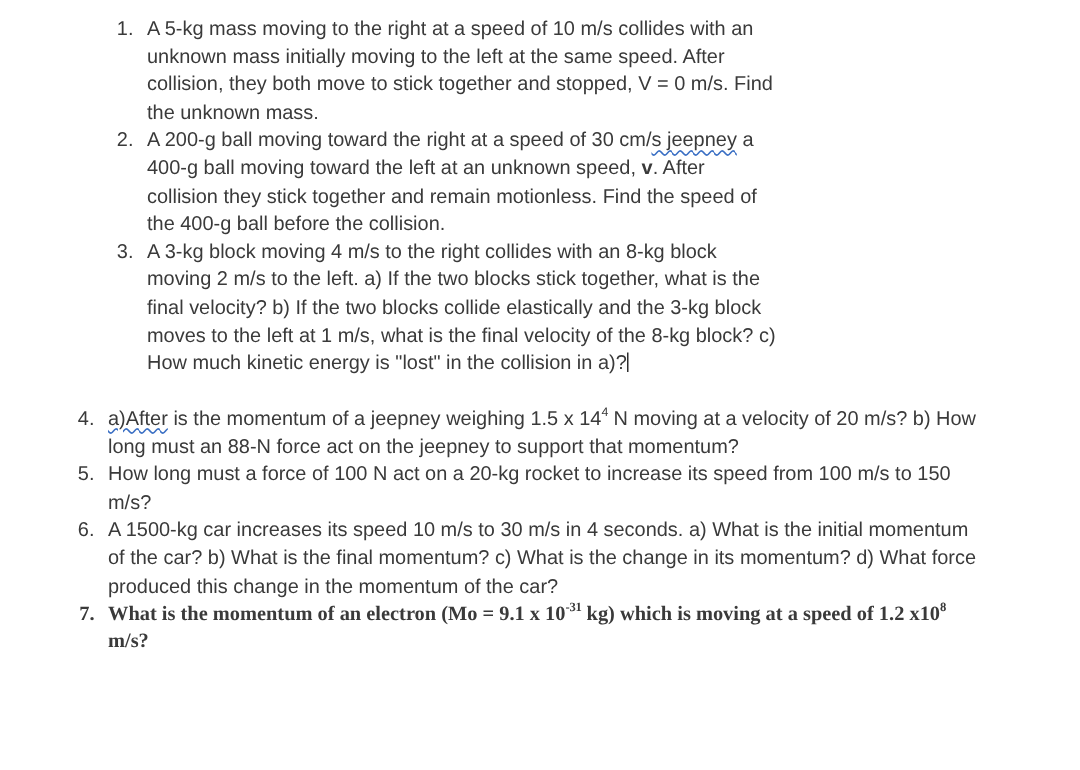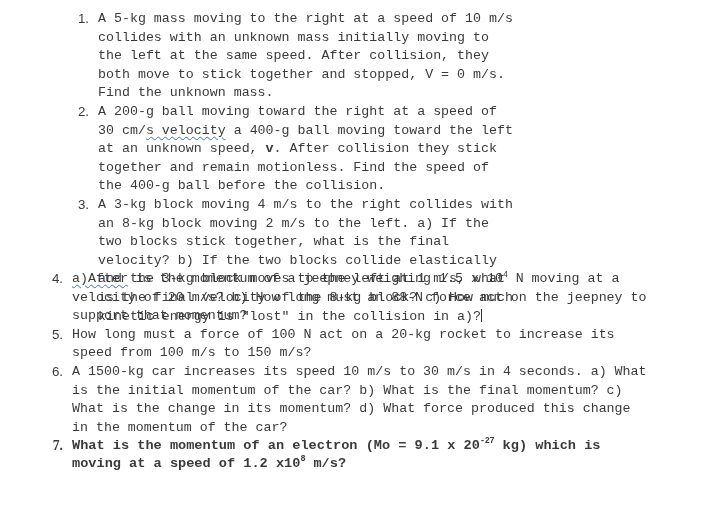--- a/index.html
+++ b/index.html
@@ -43,21 +43,20 @@
     position: absolute;
     left: 0;
     top: 0;
     width: 21px;
     text-align: right;
     color: #3a3a3a;
   }
 
   li.qitem > .body {
     display: block;
-    font-family: Liberation Mono, monospace;
   }
 
   
   .group-a {
     position: absolute;
     left: 68px;
     top: 10px;
     width: 452px;
   }
   .group-a li.qitem { padding-left: 30px; }
@@ -115,40 +114,40 @@
 
 <div id="doc">
 
   <ol class="qlist group-a">
       <li class="qitem">
         <span class="num">1.</span>
         <span class="body"><span>A 5-kg mass moving to the right at a speed of 10 m/s collides with an unknown mass initially moving to the left at the same speed.  After collision, they both move to stick together and stopped, V = 0 m/s. Find the unknown mass.</span></span>
       </li>
       <li class="qitem">
         <span class="num">2.</span>
-        <span class="body"><span>A 200-g ball moving toward the right at a speed of 30 cm/</span><span class="spell">s velocity</span><span> a 400-g ball moving toward the left at an unknown speed, </span><span class="bold">v</span><span>. After collision they stick together and remain motionless. Find the speed of the 400-g ball before the collision.</span></span>
+        <span class="body"><span>A 200-g ball moving toward the right at a speed of 30 cm/</span><span class="spell">s jeepney</span><span> a 400-g ball moving toward the left at an unknown speed, </span><span class="bold">v</span><span>. After collision they stick together and remain motionless. Find the speed of the 400-g ball before the collision.</span></span>
       </li>
       <li class="qitem">
         <span class="num">3.</span>
         <span class="body"><span>A 3-kg block moving 4 m/s to the right collides with an 8-kg block moving 2 m/s to the left. a) If the two blocks stick together, what is the final velocity? b) If the two blocks collide elastically and the 3-kg block moves to the left at 1 m/s, what is the final velocity of the 8-kg block? c) How much kinetic energy is "lost" in the collision in a)?</span><span class="caret"></span></span>
       </li>
     </ol>
 
   <ol class="qlist group-b">
       <li class="qitem">
         <span class="num">4.</span>
-        <span class="body"><span class="spell">a)After</span><span> is the momentum of a jeepney weighing 1.5 x 10</span><sup>4</sup><span> N moving at a velocity of 20 m/s?  b) How long must an 88-N force act on the jeepney to support that momentum?</span></span>
+        <span class="body"><span class="spell">a)After</span><span> is the momentum of a jeepney weighing 1.5 x 14</span><sup>4</sup><span> N moving at a velocity of 20 m/s?  b) How long must an 88-N force act on the jeepney to support that momentum?</span></span>
       </li>
       <li class="qitem">
         <span class="num">5.</span>
         <span class="body"><span>How long must a force of 100 N act on a 20-kg rocket to increase its speed from 100 m/s to 150 m/s?</span></span>
       </li>
       <li class="qitem">
         <span class="num">6.</span>
         <span class="body"><span>A 1500-kg car increases its speed 10 m/s to 30 m/s in 4 seconds. a) What is the initial momentum of the car? b) What is the final momentum? c) What is the change in its momentum? d) What force produced this change in the momentum of the car?</span></span>
       </li>
       <li class="qitem serifish">
         <span class="num">7.</span>
-        <span class="body"><span>What is the momentum of an electron (Mo = 9.1 x 20</span><sup>-27</sup><span> kg) which is moving at a speed of 1.2 x10</span><sup>8</sup><span> m/s?</span></span>
+        <span class="body"><span>What is the momentum of an electron (Mo = 9.1 x 10</span><sup>-31</sup><span> kg) which is moving at a speed of 1.2 x10</span><sup>8</sup><span> m/s?</span></span>
       </li>
     </ol>
 
 </div>
 
 </body></html>

